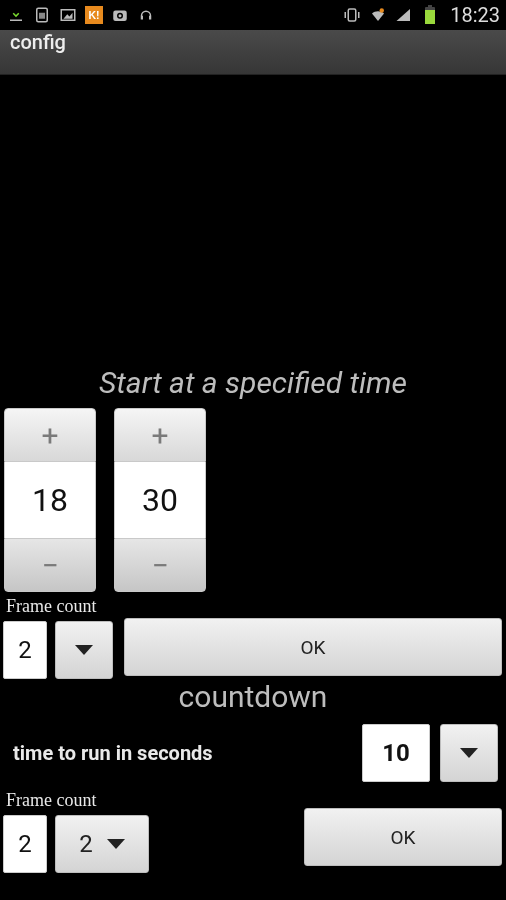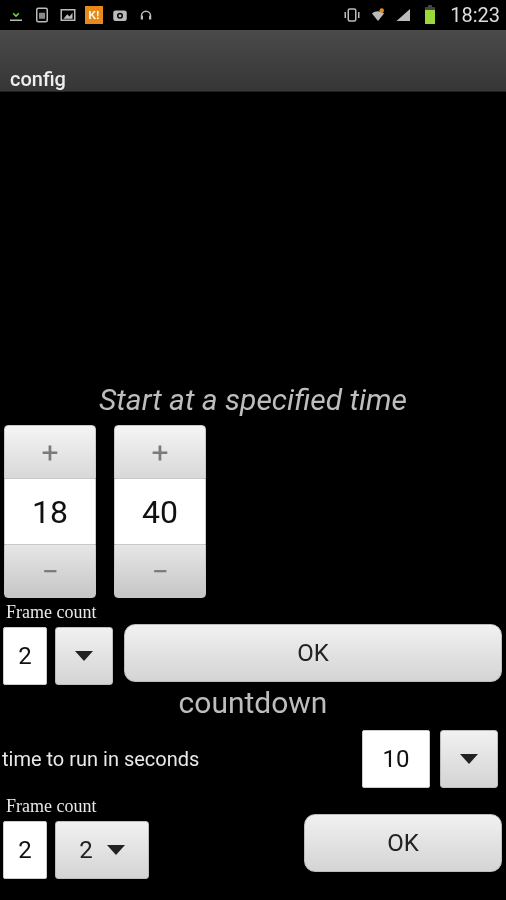--- a/index.html
+++ b/index.html
@@ -15,25 +15,25 @@
     padding: 0 6px;
     font-size: 15px;
   }
   .status-left { display: flex; gap: 6px; align-items: center; }
   .status-right { margin-left: auto; display: flex; gap: 6px; align-items: center; }
   .icon { width: 20px; height: 20px; display: inline-flex; align-items: center; justify-content: center; }
   .clock { color: #ddd; font-size: 20px; margin-left: 4px; }
 
   
   .action-bar {
-    height: 62px;
+    height: 45px;
     background: linear-gradient(#4a4a4a, #363636);
     border-bottom: 1px solid #222;
     display: flex;
-    align-items: flex-end;
+    align-items: flex-start;
     padding: 0 10px;
     color: #eee;
     font-size: 20px;
     font-weight: 500;
   }
 
   .content { padding: 0; }
 
   .section-title {
     color: #bdbdbd;
@@ -58,39 +58,39 @@
     display: flex;
     align-items: center;
     justify-content: center;
     font-size: 30px;
     color: #7a7a7a;
     cursor: pointer;
   }
   .spinner-btn.top { border-radius: 4px 4px 0 0; }
   .spinner-btn.bot { border-radius: 0 0 4px 4px; background: linear-gradient(#e6e6e6,#c6c6c6); }
   .spinner-val {
-    height: 65px;
+    height: 76px;
     background: #fff;
     border-left: 1px solid #ccc;
     border-right: 1px solid #ccc;
     color: #111;
     font-size: 32px;
     display: flex;
     align-items: center;
     justify-content: center;
   }
 
   .field-label { color: #e9e9e9; font-size: 18px; padding-left: 3px; font-family: Liberation Serif, serif; }
 
   
   .row1 { display: flex; align-items: flex-start; gap: 0; margin-top: 0; }
   .row1-left { display: flex; flex-direction: column; width: 118px; padding-left: 3px; }
   .row1-controls { display: flex; gap: 8px; margin-top: 4px; }
 
-  .row2 { display: flex; align-items: center; padding-left: 2px; margin-top: 8px; }
+  .row2 { display: flex; align-items: center; padding-left: 13px; margin-top: 8px; font-weight: bold; }
   .row2-label { flex: 1; color: #e9e9e9; font-size: 20px; }
   .row2-controls { display: flex; gap: 10px; align-items: flex-start; margin-right: 8px; }
 
   .row3 { display: flex; align-items: flex-start; margin-top: 8px; }
   .row3-left { display: flex; flex-direction: column; width: 180px; padding-left: 3px; }
   .row3-controls { display: flex; gap: 8px; margin-top: 4px; align-items: center; }
   .row3-ok-wrap { margin-left: auto; display: flex; align-items: flex-start; padding-top: 18px; }
 
   
   .text-box {
@@ -123,23 +123,23 @@
   .caret-down {
     width: 0; height: 0;
     border-left: 9px solid transparent;
     border-right: 9px solid transparent;
     border-top: 10px solid #222;
   }
 
   .ok-btn {
     background: linear-gradient(#f1f1f1,#d4d4d4);
     border: 1px solid #bdbdbd;
-    border-radius: 11px;
+    border-radius: 3px;
     color: #222;
-    font-size: 24px;
+    font-size: 19px;
     display: flex;
     align-items: center;
     justify-content: center;
     cursor: pointer;
   }
   .ok-btn.wide   { width: 378px; height: 58px; margin-left: 6px; margin-top: 22px;}
   .ok-btn.narrow { width: 198px; height: 58px; margin-right: 4px; }
 </style>
 </head>
 <body>
@@ -227,21 +227,21 @@
         </div>
       <div class="spinner-val">18</div>
       <div class="spinner-btn bot">
           <span>−</span>
         </div>
     </div>
     <div class="spinner">
       <div class="spinner-btn top">
           <span>+</span>
         </div>
-      <div class="spinner-val">40</div>
+      <div class="spinner-val">30</div>
       <div class="spinner-btn bot">
           <span>−</span>
         </div>
     </div>
   </div>
 
   <div class="row1">
     <div class="row1-left">
       <div class="field-label">Frame count</div>
       <div class="row1-controls">

